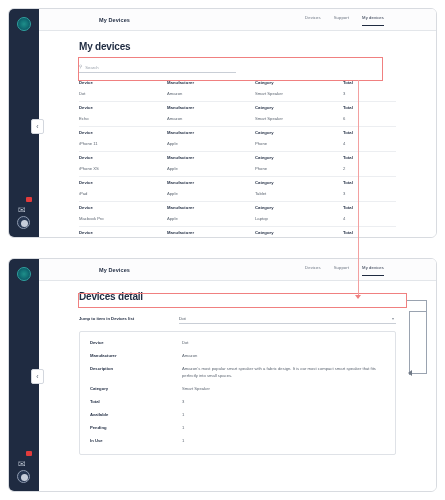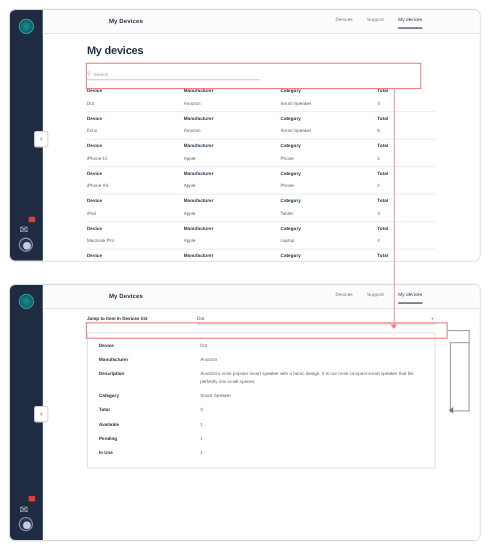--- a/index.html
+++ b/index.html
@@ -318,20 +318,21 @@
       <div class="app-header">
         <div class="brand">My Devices</div>
         <div class="nav">
           <div class="nav-item">Devices</div>
           <div class="nav-item">Support</div>
           <div class="nav-item active">My devices</div>
         </div>
       </div>
 
       <div class="page-body">
+        <div class="page-title">Devices detail</div>
 
         <div class="jump-bar">
           <div class="jump-label">Jump to item in Devices list</div>
           <div class="jump-select">
             <span class="jump-value">Dot</span>
             <span class="jump-caret">▾</span>
           </div>
         </div>
 
         <div class="detail-card">

